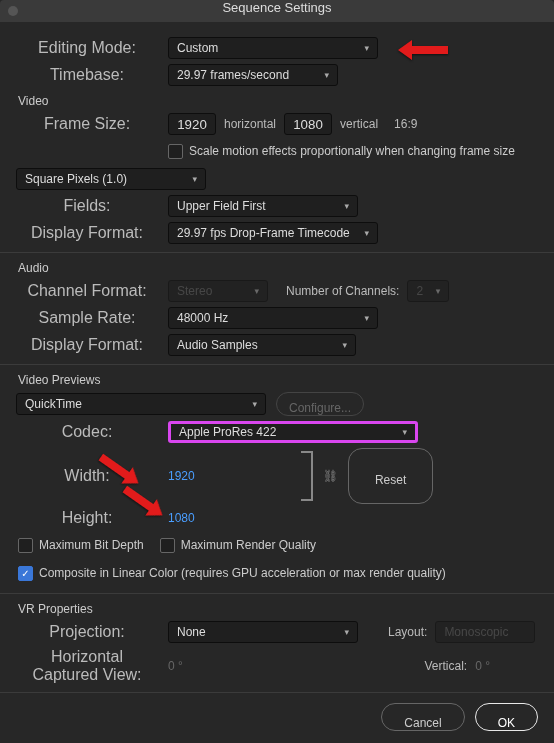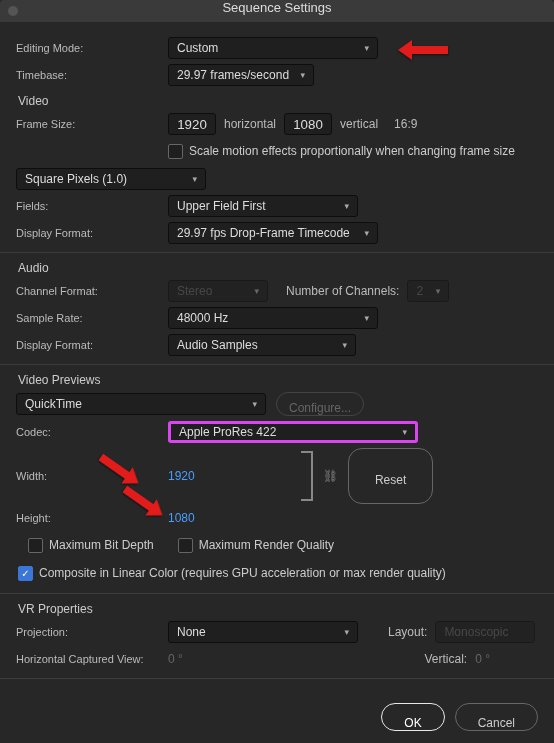--- a/index.html
+++ b/index.html
@@ -1,21 +1,21 @@
 <!DOCTYPE html>
 <html><head>
 <meta charset="utf-8">
 <style>
 html,body{margin:0;padding:0;background:#1a1a1a;font-family:-apple-system,Segoe UI,Arial,sans-serif;font-size:12px;color:#ccc;width:554px}
 .dialog{width:554px;height:743px;background:#272727;position:relative;box-sizing:border-box}
 .titlebar{height:22px;background:#3a3a3a;border-top-left-radius:4px;border-top-right-radius:4px;display:flex;align-items:flex-start;justify-content:center;color:#ddd;font-size:13px}
 .titlebar .dot{position:absolute;left:8px;top:6px;width:10px;height:10px;border-radius:50%;background:#555}
 .body{padding:10px 16px 0 16px}
 .row{display:flex;align-items:center;margin:5px 0;min-height:22px}
-.lbl{width:142px;text-align:left;padding-right:10px;color:#bbb;font-size:11px}
+.lbl{width:142px;text-align:center;padding-right:10px;color:#bbb;font-size:16px}
 .sublbl{color:#bbb;margin:0 8px;font-size:12px}
 .select{background:#1f1f1f;border:1px solid #0d0d0d;border-radius:3px;height:22px;display:flex;align-items:center;padding:0 8px;color:#ddd;position:relative;box-sizing:border-box}
 .select.focus{border:3px solid #d946ef}
 .select .chev{margin-left:auto;font-size:9px;color:#aaa}
 .tinput{background:#1f1f1f;border:1px solid #0d0d0d;border-radius:3px;height:22px;padding:0 6px;color:#ddd;width:48px;text-align:center;box-sizing:border-box}
 .section{color:#ccc;font-size:12px;margin:8px 0 4px 2px}
 .hr{border-top:1px solid #3b3b3b;margin:8px -16px}
 .checkbox{display:flex;align-items:flex-start;gap:6px;margin:4px 0}
 .cb{width:13px;height:13px;border:1px solid #666;border-radius:2px;background:#1f1f1f;display:flex;align-items:center;justify-content:center;font-size:10px;color:#ddd}
 .cb.checked{background:#3a77d8;border-color:#3a77d8;color:#fff}
@@ -43,21 +43,21 @@
     <div class="row">
       <div class="lbl">Editing Mode:</div>
       <div class="select" style="width:210px">
         <span>Custom</span>
         <span class="chev">▾</span>
       </div>
     </div>
 
     <div class="row">
       <div class="lbl">Timebase:</div>
-      <div class="select" style="width:146px">
+      <div class="select" style="width:170px">
         <span>29.97  frames/second</span>
         <span class="chev">▾</span>
       </div>
     </div>
 
     <div class="section">Video</div>
 
     <div class="row">
       <div class="lbl">Frame Size:</div>
       <input class="tinput" value="1920" style="">
@@ -158,21 +158,21 @@
       <span style="margin:0 10px;color:#888">⛓</span>
       <div class="btn" style="height:22px;padding:16px 26px">
         <span>Reset</span>
       </div>
     </div>
     <div class="row" style="margin-top:-2px">
       <div class="lbl">Height:</div>
       <span class="link">1080</span>
     </div>
 
-    <div class="row" style="margin-left:12px;gap:24px">
+    <div class="row" style="margin-left:2px;gap:16px">
       <div class="checkbox">
         <div class="cb"></div>
         <span>Maximum Bit Depth</span>
       </div>
       <div class="checkbox">
         <div class="cb"></div>
         <span>Maximum Render Quality</span>
       </div>
     </div>
 
@@ -204,25 +204,25 @@
       <span style="flex:1"></span>
       <span class="sublbl">Vertical:</span>
       <span class="disabled">0 °</span>
       <span style="width:48px"></span>
     </div>
 
     <div class="hr"></div>
   </div>
 
   <div class="footer">
+    <div class="btn">
+        <span>Cancel</span>
+      </div>
     <div class="btn primary">
         <span>OK</span>
-      </div>
-    <div class="btn">
-        <span>Cancel</span>
       </div>
   </div>
 
   <div class="arrow" style="left:398px;top:38px">
     <svg width="50" height="24">
         <polygon points="0,12 14,2 14,8 50,8 50,16 14,16 14,22" fill="#e21b1b"></polygon>
       </svg>
   </div>
   <div class="arrow" style="left:98px;top:458px;transform:rotate(35deg)">
     <svg width="46" height="24">

